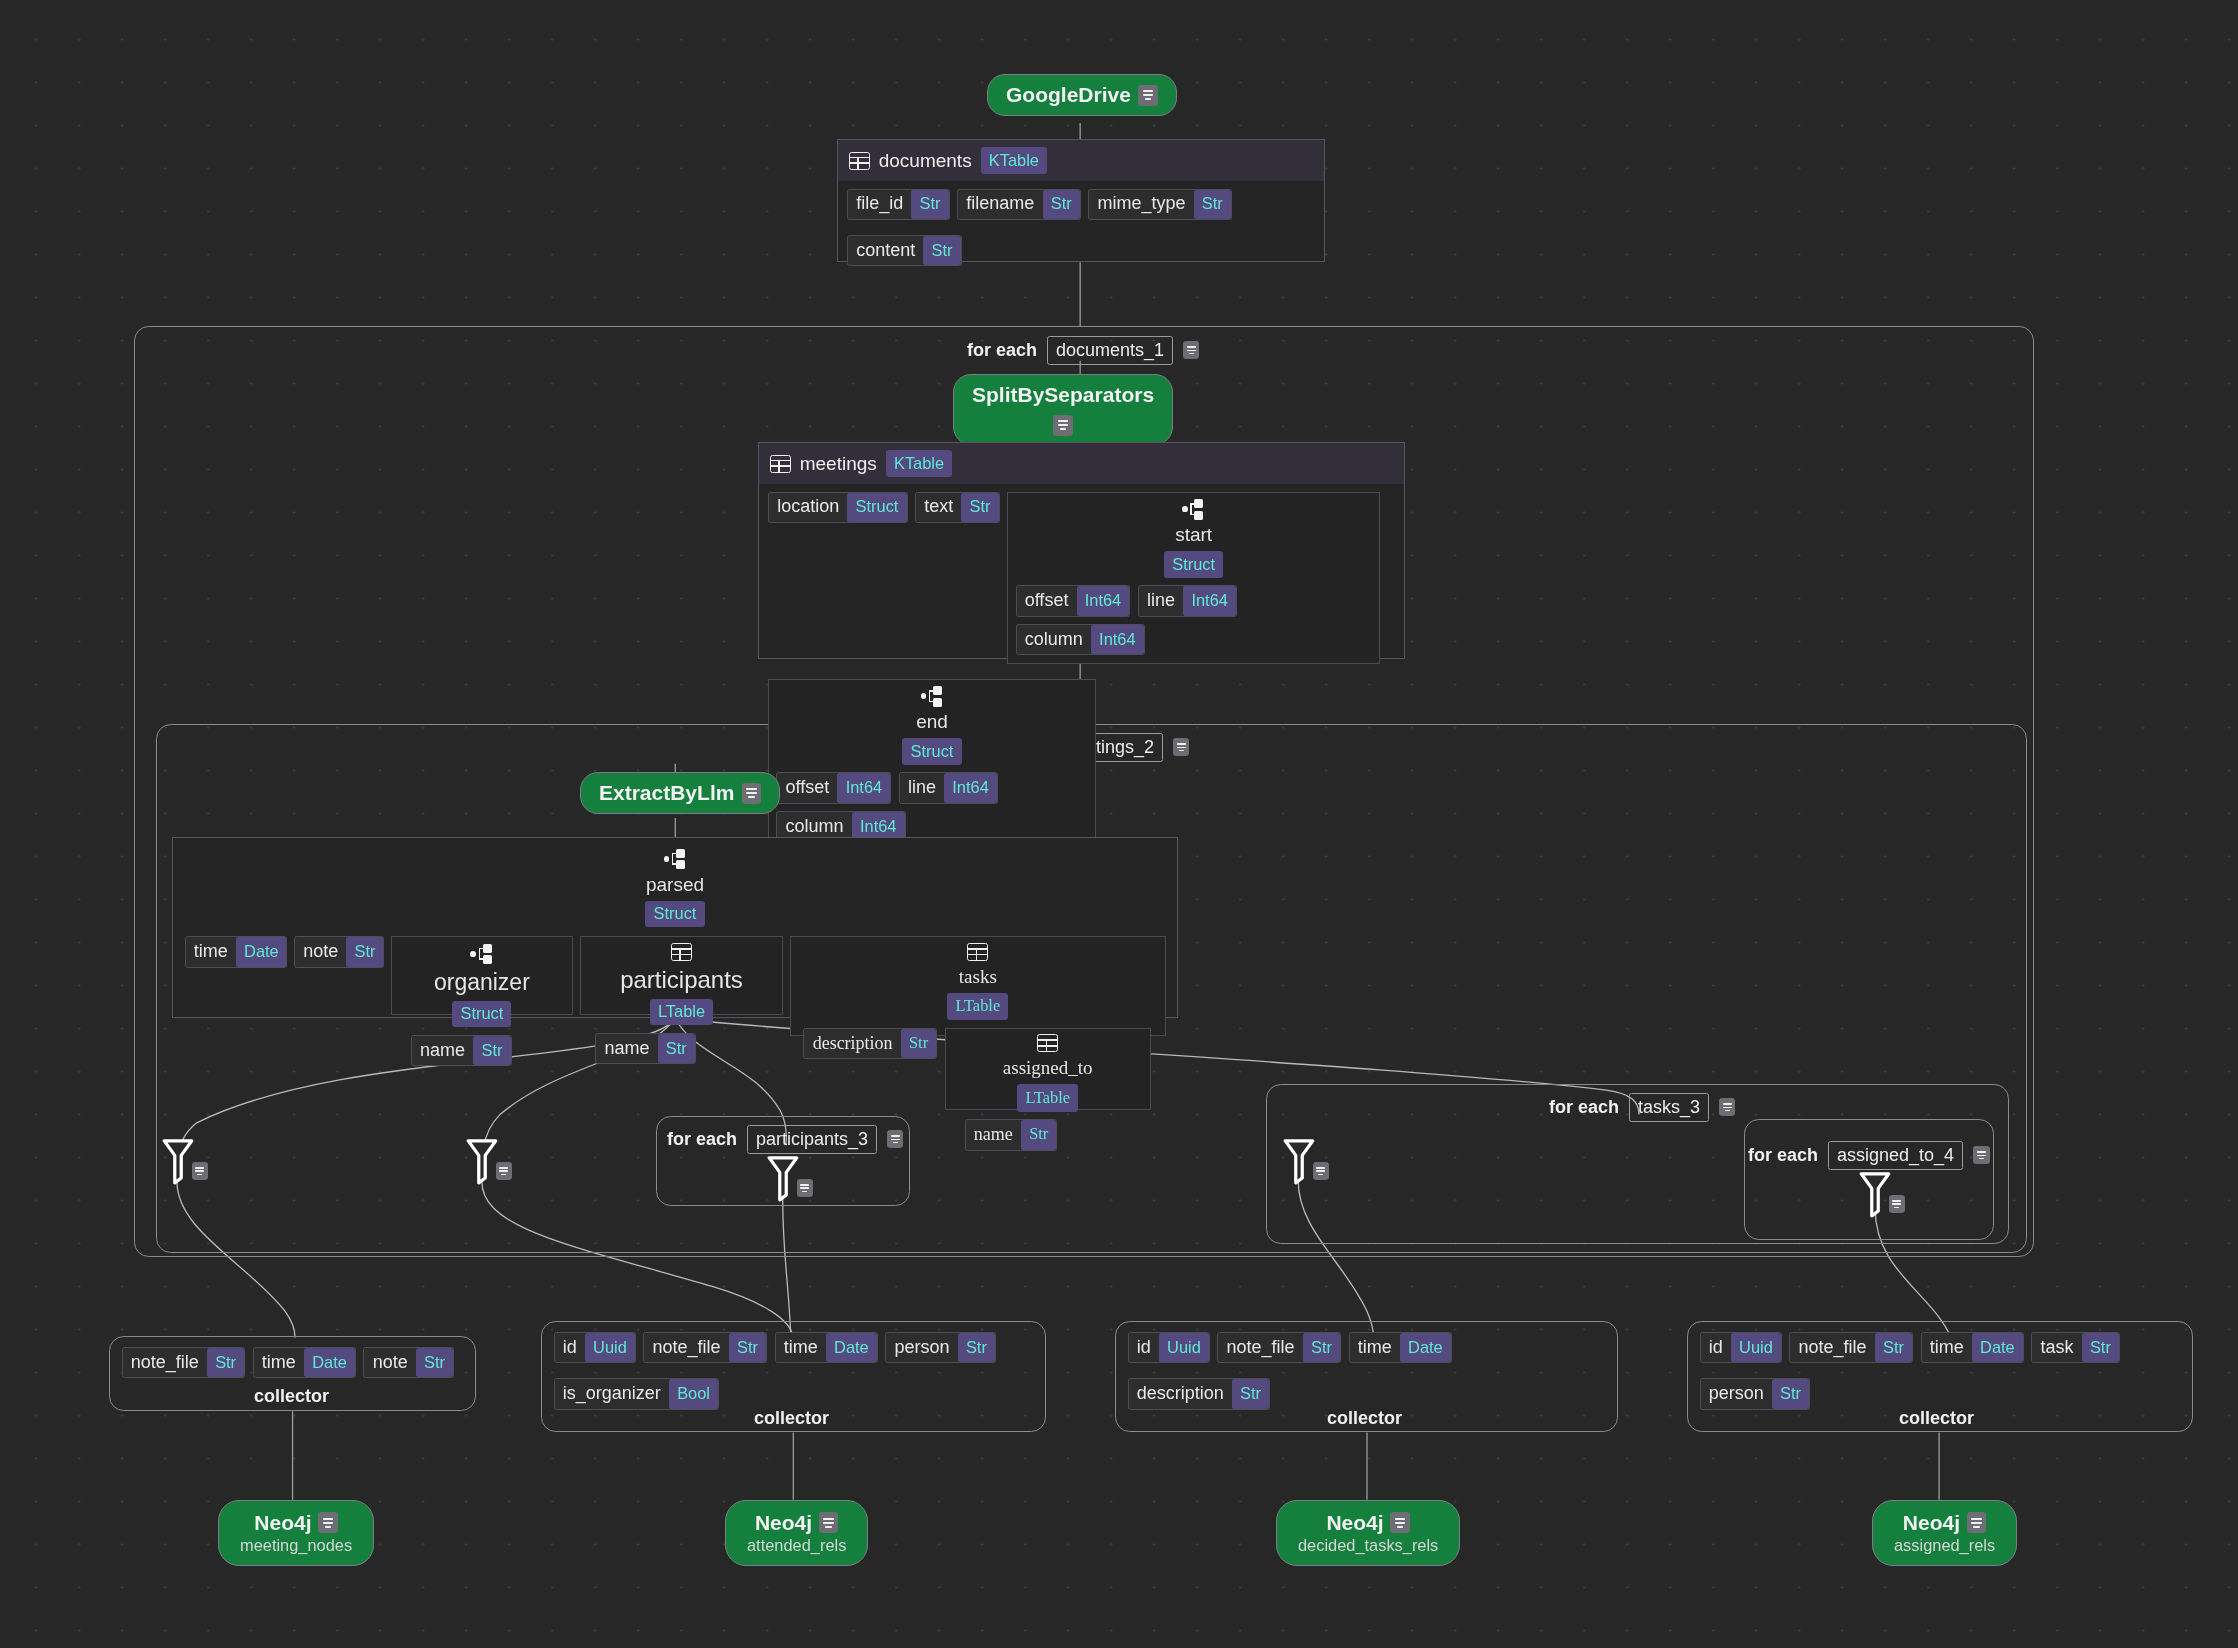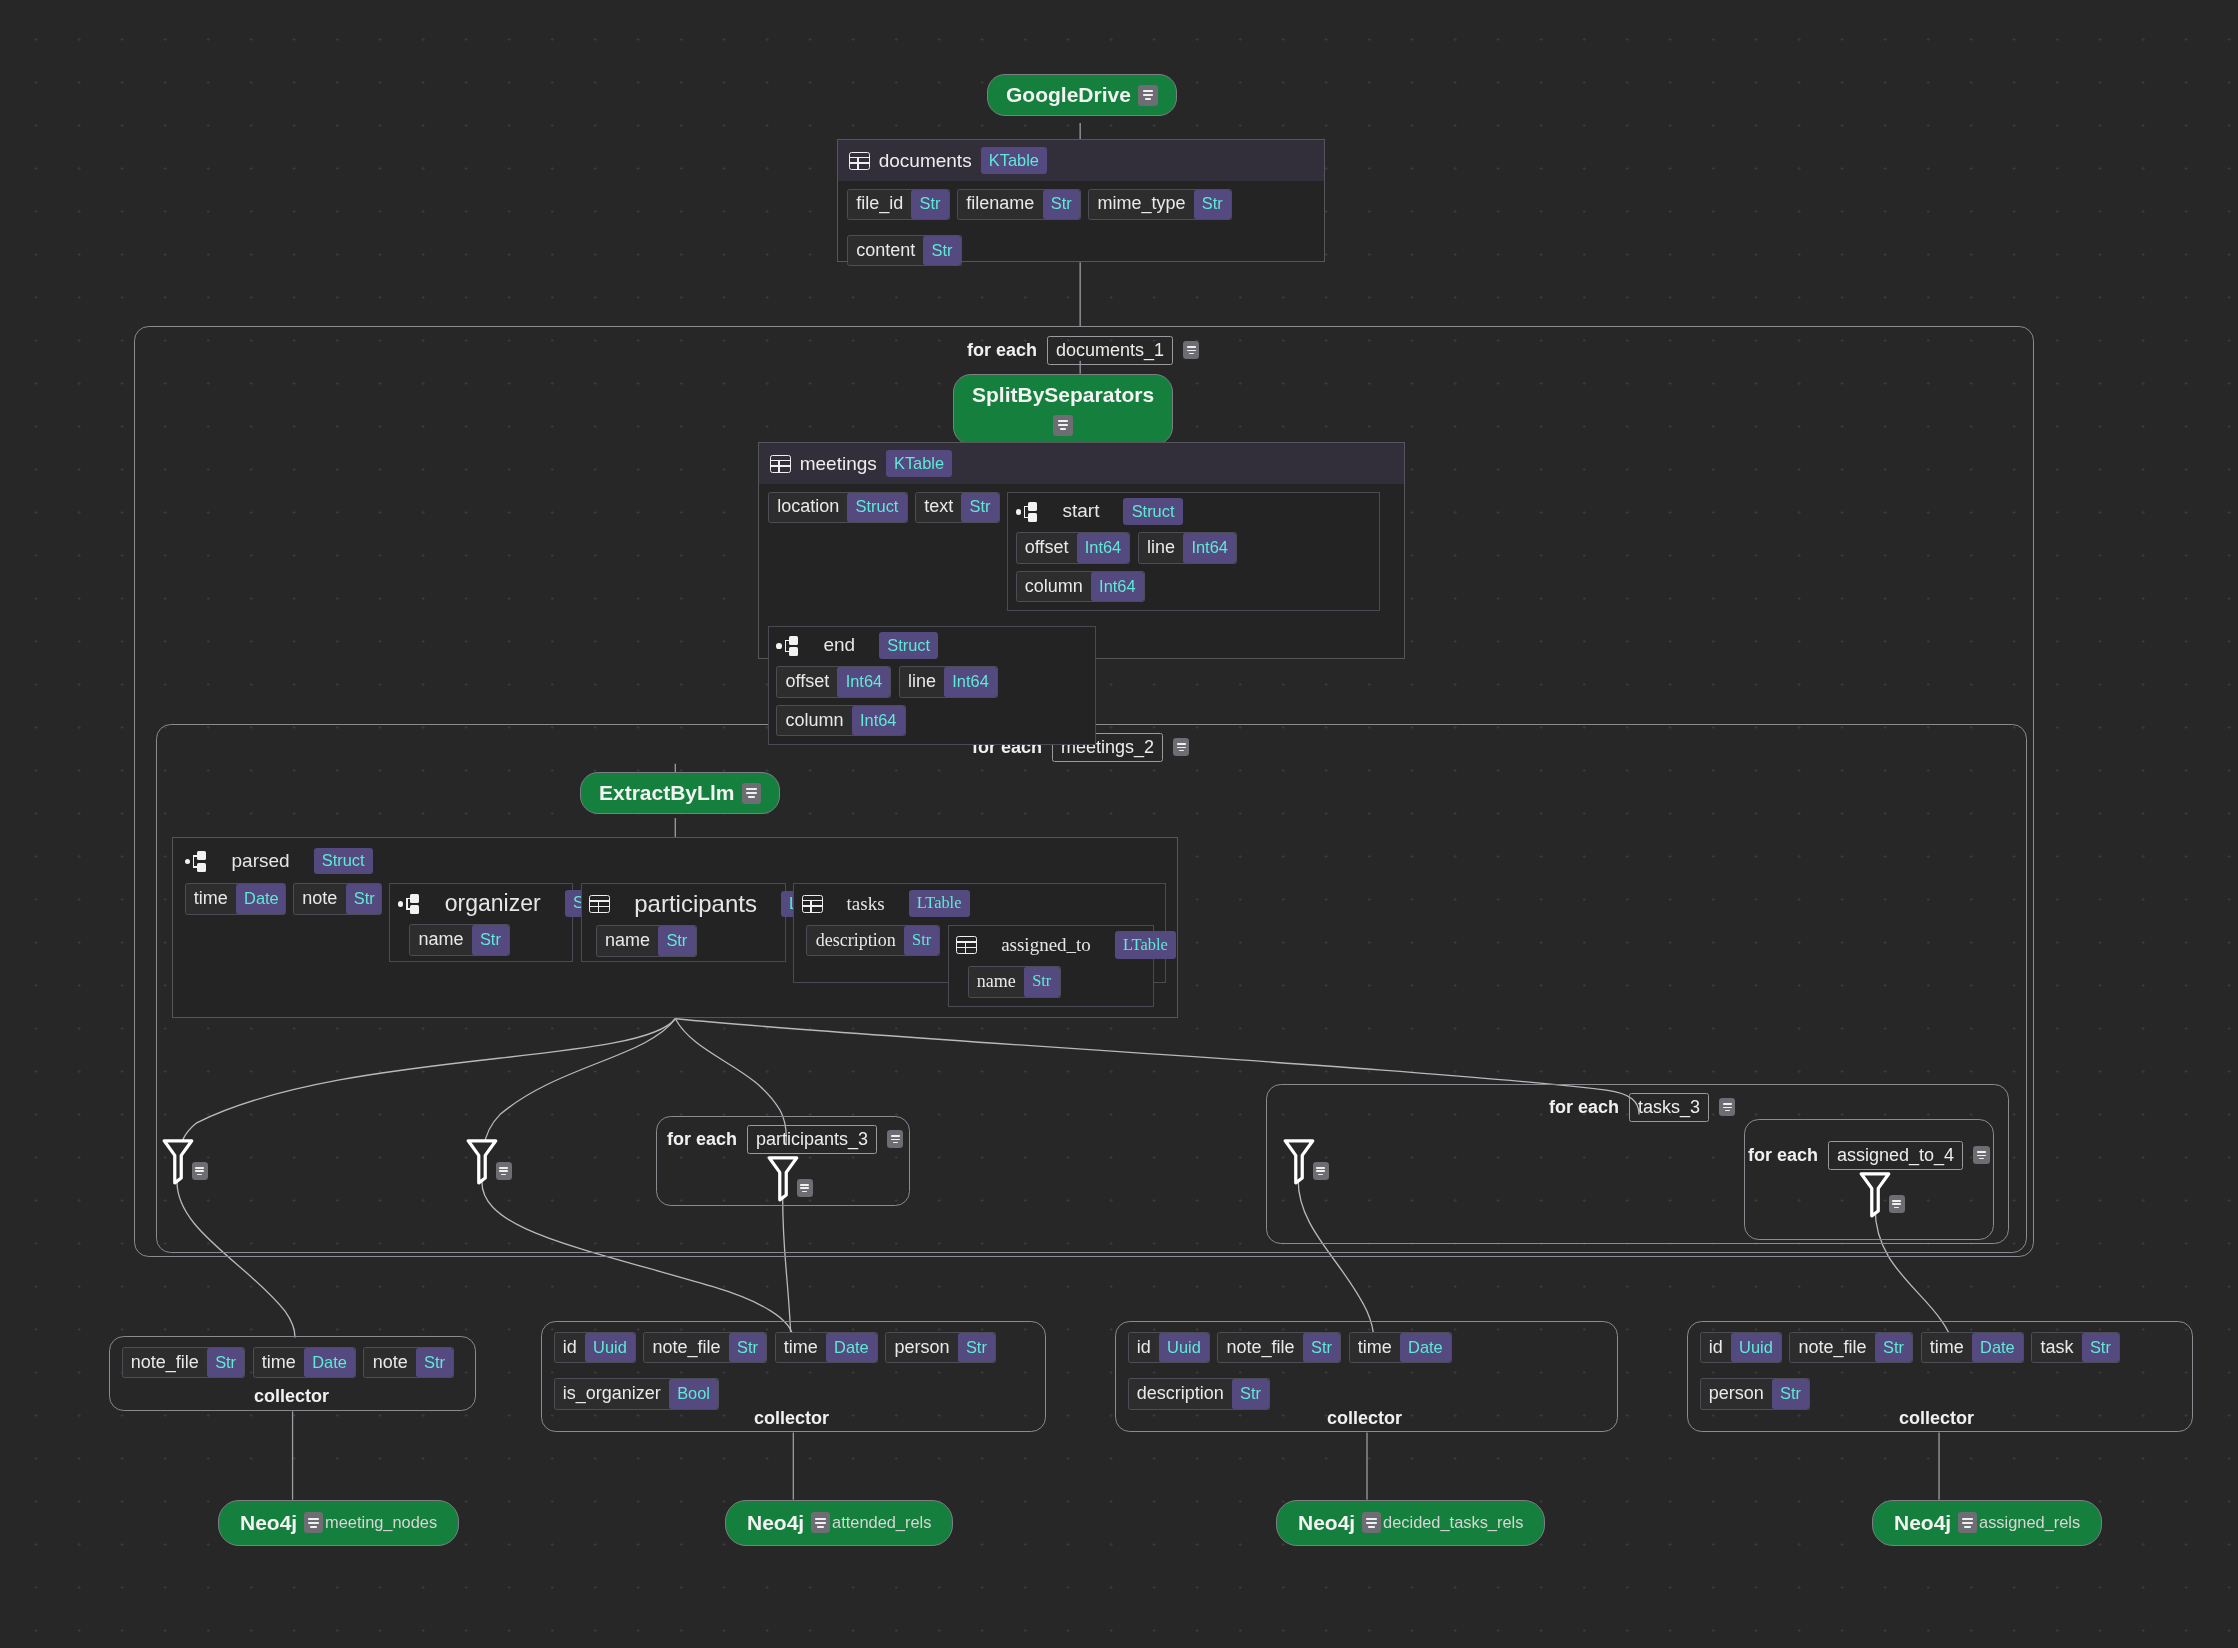--- a/index.html
+++ b/index.html
@@ -22,21 +22,21 @@
     background:#15803d;
     border:1.2px solid #7d7d84;
     border-radius:18px;
     display:flex;align-items:center;gap:7.4px;
     padding:8.2px 18px;
     font-weight:bold;
     font-size:21px;
     color:#f2f2f2;
     white-space:nowrap;
   }
-  .op.tall{flex-direction:row;gap:1.6px;padding:9.8px 21px;border-radius:21px;}
+  .op.tall{flex-direction:column;gap:1.6px;padding:9.8px 21px;border-radius:21px;}
   .op .line1{display:flex;align-items:center;gap:6.6px;font-size:21px;font-weight:bold;}
   .op .line2{font-size:16.4px;font-weight:normal;color:#d6d6d6;}
 
   
   .docicon{
     width:19.7px;height:21px;border-radius:3.3px;background:#6d6d73;
     display:inline-flex;flex-direction:column;justify-content:center;align-items:center;gap:2px;
     flex:none;
   }
   .docicon i{display:block;background:#efefef;height:2px;border-radius:0.8px;}
@@ -83,21 +83,21 @@
   .tbl-head{
     background:#322f3a;
     display:flex;align-items:center;gap:9px;
     padding:7.4px 10.7px;
     font-size:19px;color:#eeeeee;
     white-space:nowrap;
   }
   .tbl-body{padding:7.4px 9px 9px 9px;display:flex;flex-wrap:wrap;gap:7.4px;align-items:flex-start;}
 
   .structwrap{border:0.8px solid #4a4a52;background:#232323;padding:5.7px 7.4px 7.4px 7.4px;box-sizing:border-box;}
-  .structhead{display:flex;align-items:center;gap:24px;white-space:nowrap;}
+  .structhead{display:flex;align-items:center;gap:5px;white-space:nowrap;flex-direction:column;}
 
   
   .chip{
     display:inline-flex;align-items:stretch;
     border:0.8px solid #4d4d55;
     background:#2d2d2d;
     border-radius:2.5px;
     overflow:hidden;
     font-size:18px;
     white-space:nowrap;

